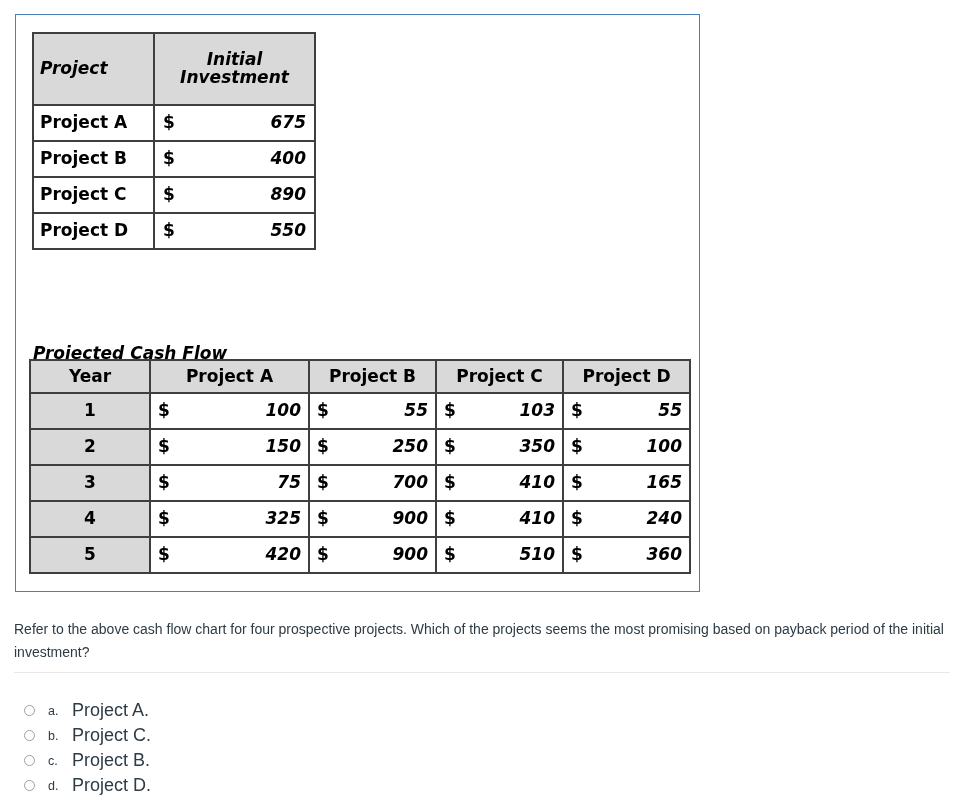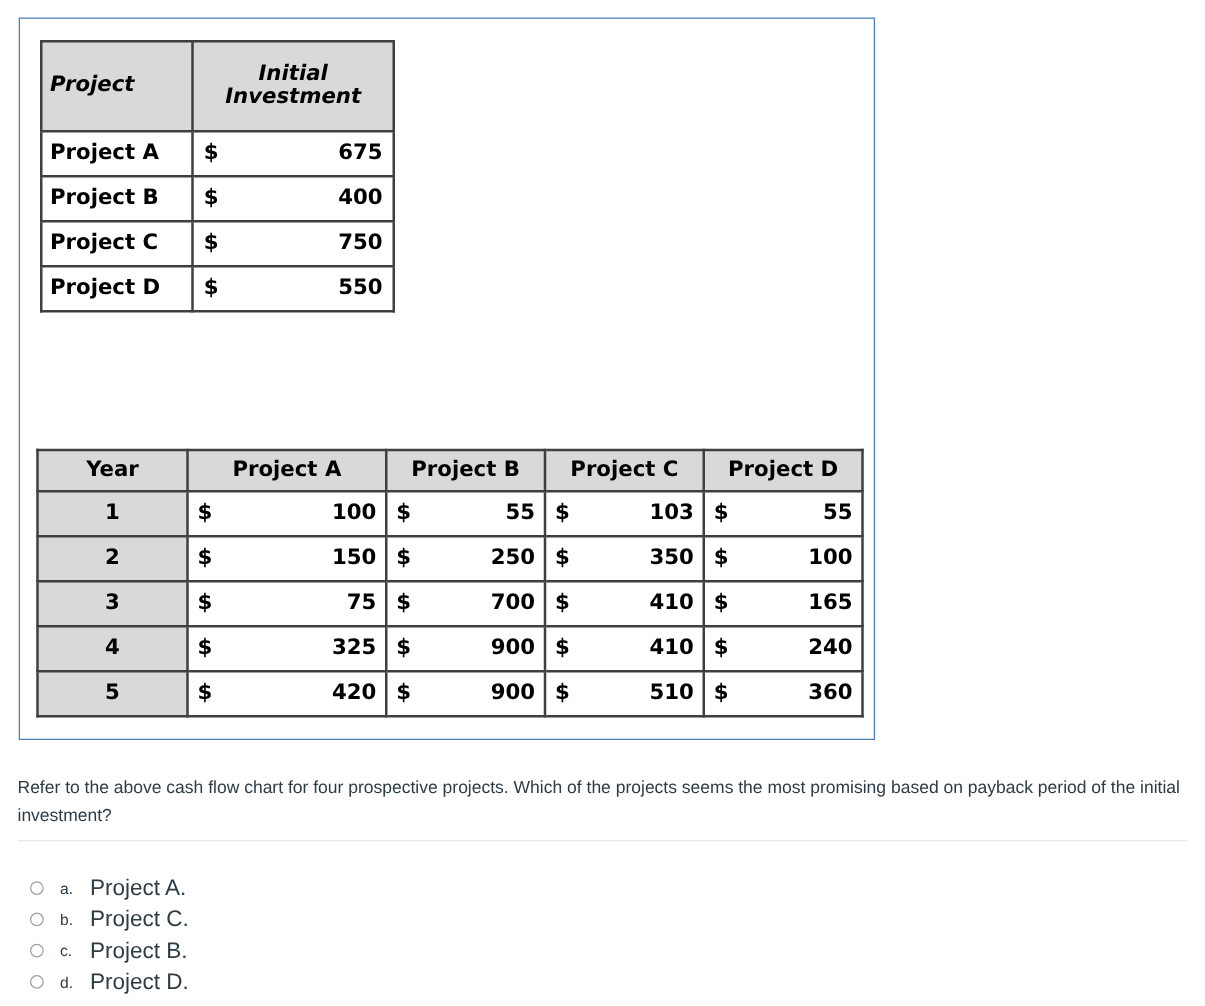--- a/index.html
+++ b/index.html
@@ -77,21 +77,21 @@
   
   .money {
     display: flex;
     justify-content: space-between;
     align-items: center;
     width: 100%;
     height: 100%;
     box-sizing: border-box;
   }
   .money .sym { text-align: left; }
-  .money .amt { text-align: right; }
+  .money .amt { text-align: right; font-style: italic; }
 
   
   .cashflow-title {
     position: absolute;
     left: 17px;
     top: 328px;
     font-family: "DejaVu Sans", sans-serif;
     font-size: 17px;
     font-weight: bold;
     font-style: italic;
@@ -201,36 +201,37 @@
             <span class="sym">$</span>
             <span class="amt">400</span>
           </div>
         </td>
       </tr>
       <tr>
         <td class="name-cell">Project C</td>
         <td class="money-cell">
           <div class="money">
             <span class="sym">$</span>
-            <span class="amt">750</span>
+            <span class="amt">890</span>
           </div>
         </td>
       </tr>
       <tr>
         <td class="name-cell">Project D</td>
         <td class="money-cell">
           <div class="money">
             <span class="sym">$</span>
             <span class="amt">550</span>
           </div>
         </td>
       </tr>
     </tbody>
   </table>
 
+  <div class="cashflow-title">Projected Cash Flow</div>
 
   <table class="sheet tbl-cash">
     <thead>
       <tr>
         <th class="h-year">Year</th>
         <th class="h-proj h-proj-a">Project A</th>
         <th class="h-proj">Project B</th>
         <th class="h-proj">Project C</th>
         <th class="h-proj">Project D</th>
       </tr>

